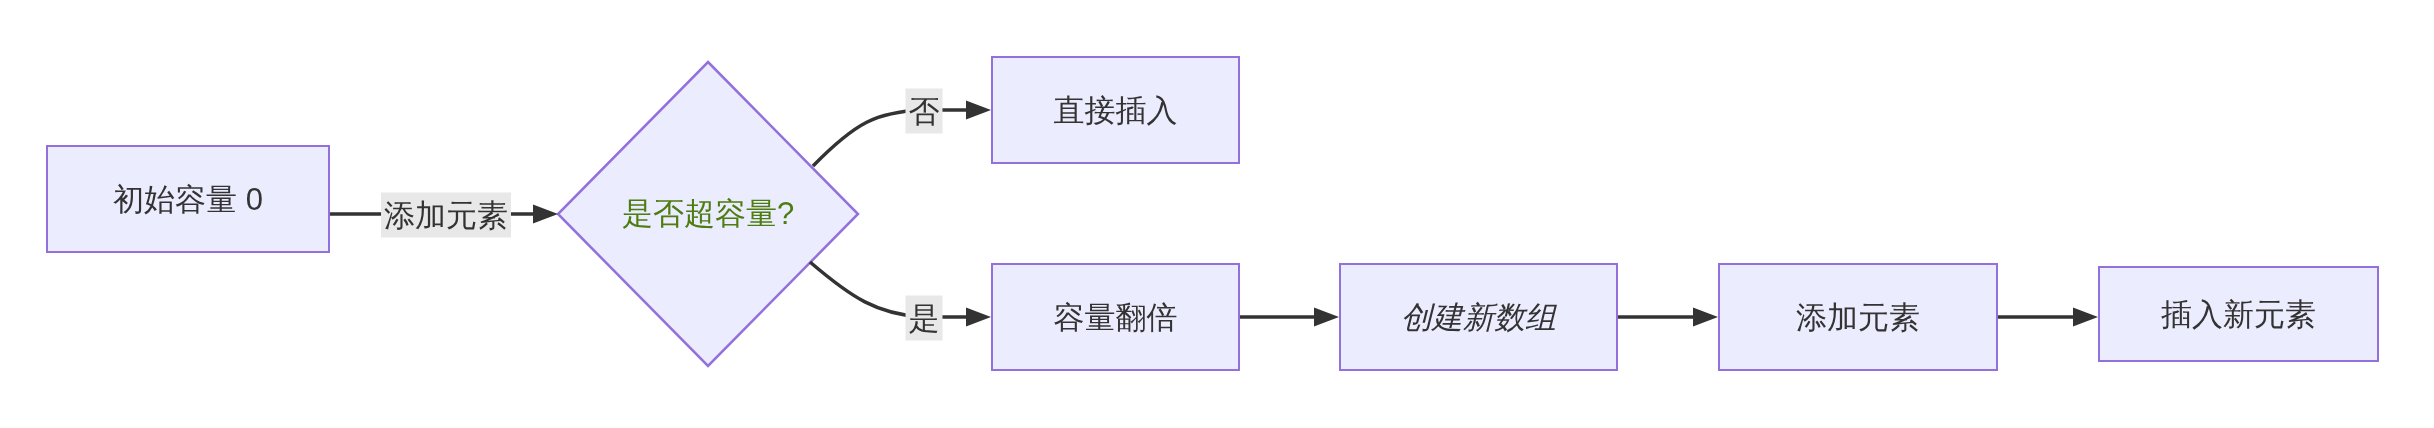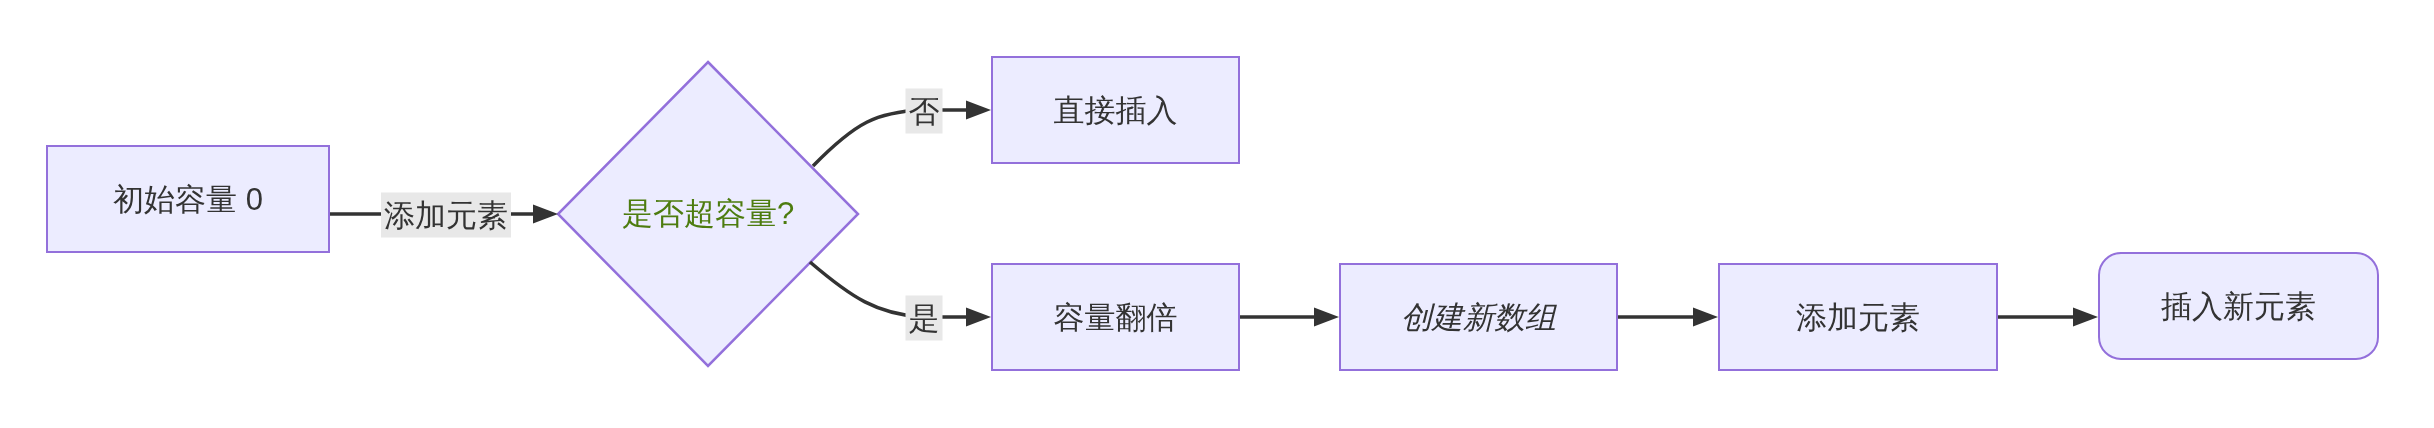--- a/index.html
+++ b/index.html
@@ -87,21 +87,21 @@
   <div class="node" style="left:46px; top:145px; width:284px; height:108px;">初始容量 0</div>
 
   <div class="node" style="left:991px; top:56px; width:249px; height:108px;">直接插入</div>
 
   <div class="node" style="left:991px; top:263px; width:249px; height:108px;">容量翻倍</div>
 
   <div class="node" style="left:1339px; top:263px; width:279px; height:108px;font-style:italic;">创建新数组</div>
 
   <div class="node" style="left:1718px; top:263px; width:280px; height:108px;">添加元素</div>
 
-  <div class="node" style="left:2098px; top:252px; width:281px; height:108px;border-radius:23px;">插入新元素</div>
+  <div class="node" style="left:2098px; top:266px; width:281px; height:96px;">插入新元素</div>
 
   <div class="diamond-label" style="left:558px; top:164px; width:300px; height:99px;">是否超容量?</div>
 
   <div class="edge-label" style="left:446px; top:215px;">添加元素</div>
 
   <div class="edge-label" style="left:924px; top:111px;">否</div>
 
   <div class="edge-label" style="left:924px; top:318px;">是</div>
 
 </div>

